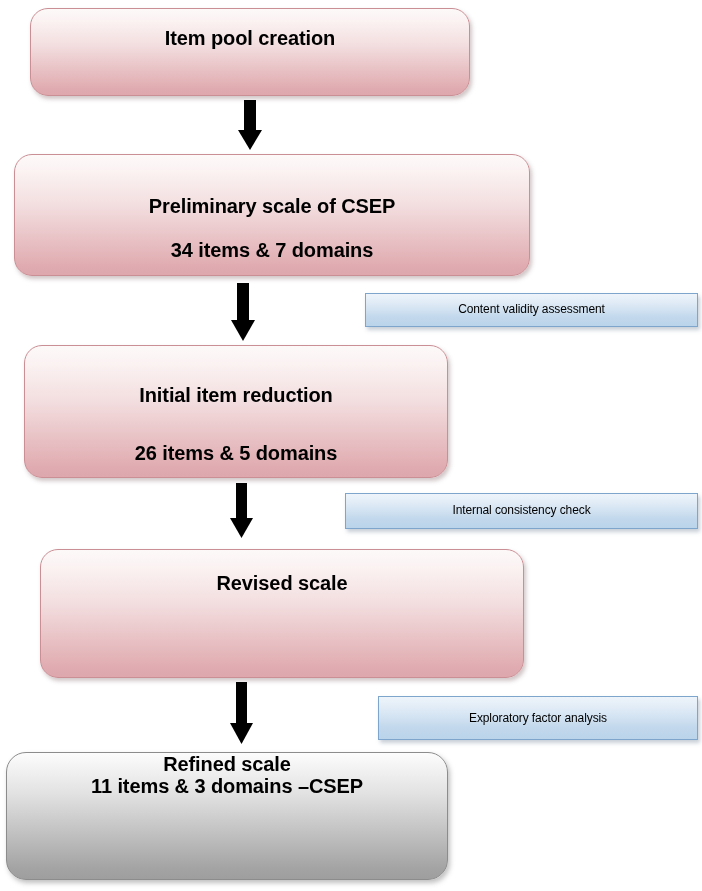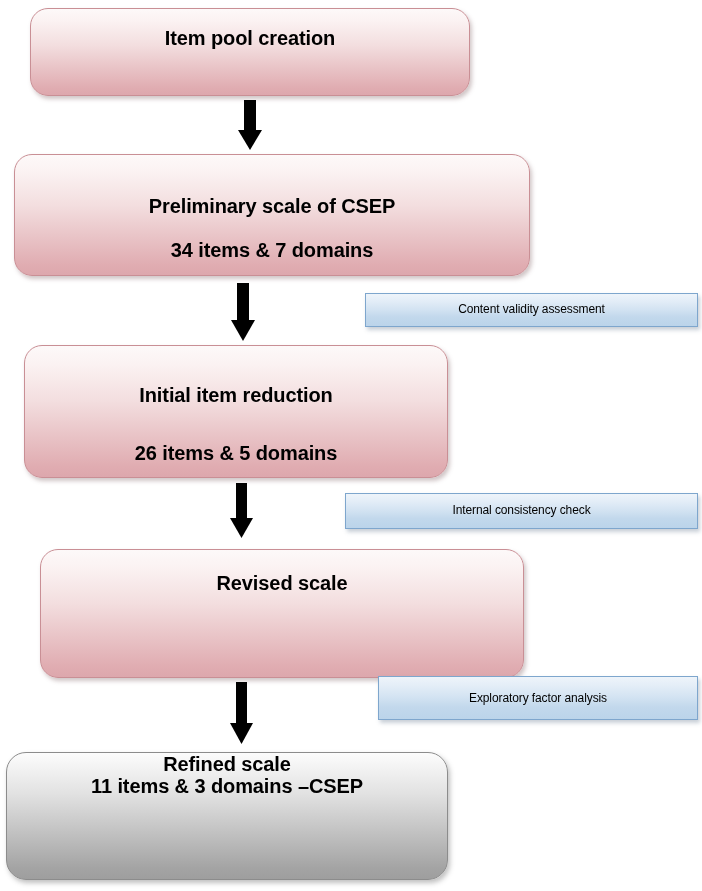--- a/index.html
+++ b/index.html
@@ -157,21 +157,21 @@
     <div class="stage-title">Revised scale</div>
   </div>
 
   <div class="arrow" style="left:214px; top:682px; width:56px; height:62px;">
     <svg width="56" height="62" viewBox="0 0 56 62">
       <rect x="22" y="0" width="11" height="44" fill="#000000"></rect>
       <polygon points="16,41 39,41 27.5,62" fill="#000000"></polygon>
     </svg>
   </div>
 
-  <div class="note-box" style="left:378px; top:676px; width:320px; height:44px;">
+  <div class="note-box" style="left:378px; top:696px; width:320px; height:44px;">
     <div class="note-text">Exploratory factor analysis</div>
   </div>
 
   <div class="stage-box gray" style="left:6px; top:752px; width:442px; height:128px; ">
     <div class="stage-title">Refined scale</div>
     <div class="stage-sub" style="">11 items &amp; 3 domains –CSEP</div>
   </div>
 
 </div>
 

